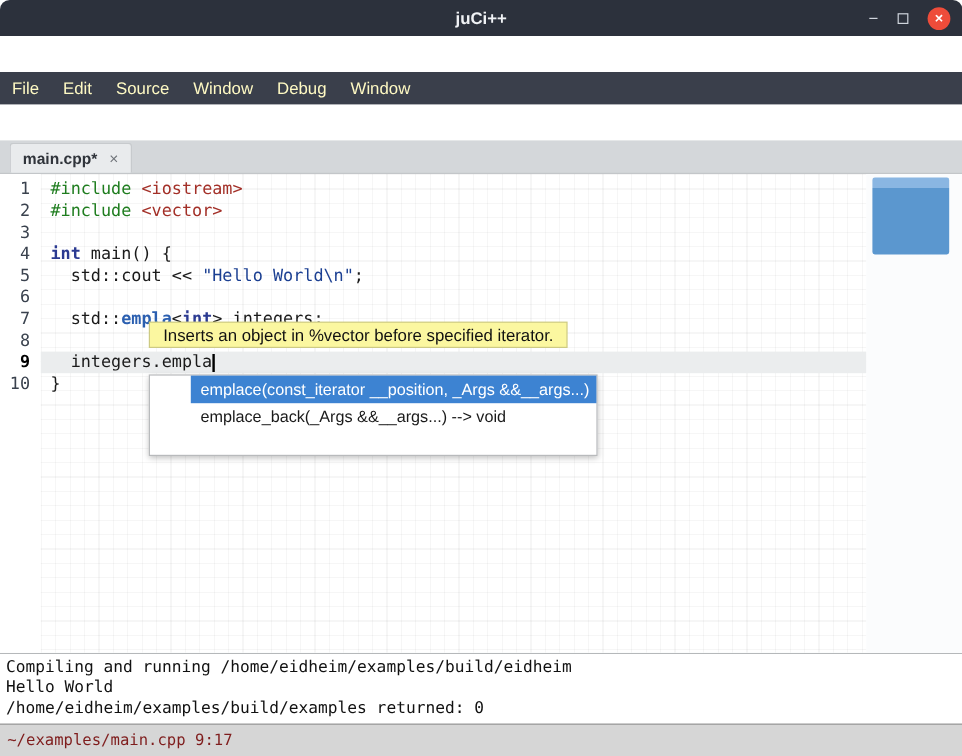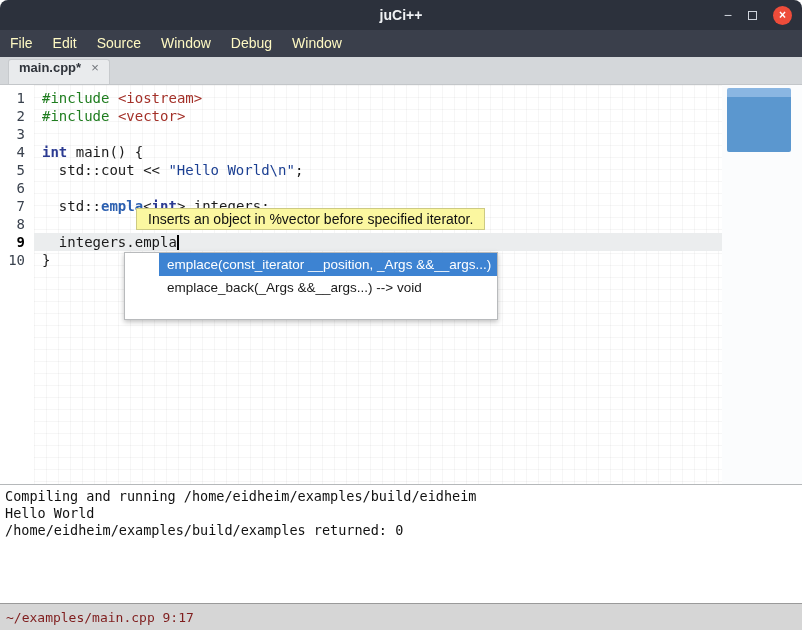--- a/index.html
+++ b/index.html
@@ -1,18 +1,18 @@
 <!DOCTYPE html>
 <html style="--close_red: #ee4c3a; --accent_blue: #3d83d2; --tooltip_yellow: #fbf7a0; --selection_gray: #d2d4d8; --map_blue: #5b97cf; --map_blue_light: #8ab6e2; --pp_green: #1f7d1f; --include_red: #a33028; --keyword_blue: #2b3a91; --type_blue: #2b5fb0; --string_navy: #1b3f92;"><head>
 <meta charset="utf-8">
 <style>
   * { box-sizing: border-box; margin: 0; padding: 0; }
   body { background: #ffffff; font-family: "Liberation Sans", sans-serif; }
   .window { width: 802px; height: 630px; border-radius: 8px 8px 0 0; overflow: hidden;
-            display: flex; flex-direction: column; background: #ffffff; }
+            display: flex; flex-direction: column; background: #ffffff; gap: 30px; }
 
   
   .titlebar { height: 30px; background: #2c313c; position: relative; flex: 0 0 30px; }
   .title { position: absolute; left: 0; right: 0; top: 0; height: 30px; line-height: 30px;
            text-align: center; color: #f0f2f5; font-size: 14px; font-weight: 600; }
   .controls { position: absolute; right: 10px; top: 0; height: 30px; display: flex; align-items: center; gap: 16px; }
   .wbtn { color: #cfd4dc; font-size: 14px; line-height: 18px; cursor: default; text-align: center; }
   .maxbox { display: inline-block; width: 9px; height: 9px; border: 1px solid #cfd4dc; }
   .wbtn.close { width: 19px; height: 19px; border-radius: 50%; background: var(--close_red);
                 color: #ffffff; font-size: 12px; font-weight: bold; line-height: 19px; }
@@ -29,21 +29,21 @@
   .tree-row.selected { background: var(--selection_gray); }
   .expander { width: 16px; text-align: center; color: #555a60; font-size: 13px; }
   .tree-row.file { padding-left: 22px; }
   .tree-row .tree-label { white-space: nowrap; }
 
   .main { flex: 1 1 auto; display: flex; flex-direction: column; min-width: 0; }
 
   
   .tabstrip { height: 28px; flex: 0 0 28px; background: #d4d7da; display: flex; align-items: flex-end; border-bottom: 1px solid #c3c6c9; }
   .tab { margin-left: 8px; height: 25px; background: #e9ebed; border: 1px solid #c7cacd; border-bottom: none;
-         border-radius: 3px 3px 0 0; display: flex; align-items: flex-start; padding: 0 10px;
+         border-radius: 3px 3px 0 0; display: flex; align-items: center; padding: 0 10px;
          font-size: 13px; font-weight: bold; color: #30343b; }
   .tabclose { margin-left: 10px; font-weight: normal; color: #70747a; font-size: 13px; }
 
   
   .editor { height: 399px; flex: 0 0 399px; display: flex; position: relative; background: #ffffff; overflow: hidden; }
   .gutter { width: 34px; flex: 0 0 34px; padding-top: 4px; background: #ffffff;
             font-family: "DejaVu Sans Mono", monospace; font-size: 14px; color: #3a424e; }
   .gline { height: 18px; line-height: 18px; text-align: right; padding-right: 9px; }
   .gline.cur { font-weight: bold; color: #000000; }
   .code { flex: 1 1 auto; padding-top: 4px; font-family: "DejaVu Sans Mono", monospace; font-size: 14px; color: #1a1a1a;
@@ -58,21 +58,21 @@
   .tok-type { color: var(--type_blue); font-weight: bold; }
   .tok-str  { color: var(--string_navy); }
   .caret { display: inline-block; width: 2px; height: 15px; background: #000; vertical-align: text-bottom; }
 
   .map { width: 80px; flex: 0 0 80px; background: #fbfcfd; position: relative; }
   .map-slider { position: absolute; top: 3px; left: 5px; width: 64px; height: 64px; border-radius: 2px;
                 background: linear-gradient(to bottom, var(--map_blue_light) 0 9px, var(--map_blue) 9px 100%); }
 
   .tooltip { position: absolute; left: 124px; top: 123px; background: var(--tooltip_yellow);
              border: 1px solid rgba(0,0,0,0.18); padding: 2px 11px; font-size: 14px; color: #111;
-             white-space: nowrap; z-index: 5; margin-left: 12px; }
+             white-space: nowrap; z-index: 5; }
   .popup { position: absolute; left: 124px; top: 167px; width: 374px; height: 68px; background: #ffffff;
            border: 1px solid #b8babc; box-shadow: 0 2px 5px rgba(0,0,0,0.25); z-index: 6; }
   .comp-row { height: 23px; line-height: 23px; padding: 0 8px; font-size: 13.5px; color: #1a1a1a; white-space: nowrap; overflow: hidden; margin-left: 34px; }
   .comp-row.selected { background: var(--accent_blue); color: #ffffff; }
 
   
   .terminal { height: 119px; flex: 0 0 119px; border-top: 1px solid #b5b8ba; background: #ffffff;
               padding: 3px 5px; font-family: "DejaVu Sans Mono", monospace; font-size: 13.5px; color: #111; overflow: hidden; }
   .tline { height: 17px; line-height: 17px; white-space: pre; }
 

